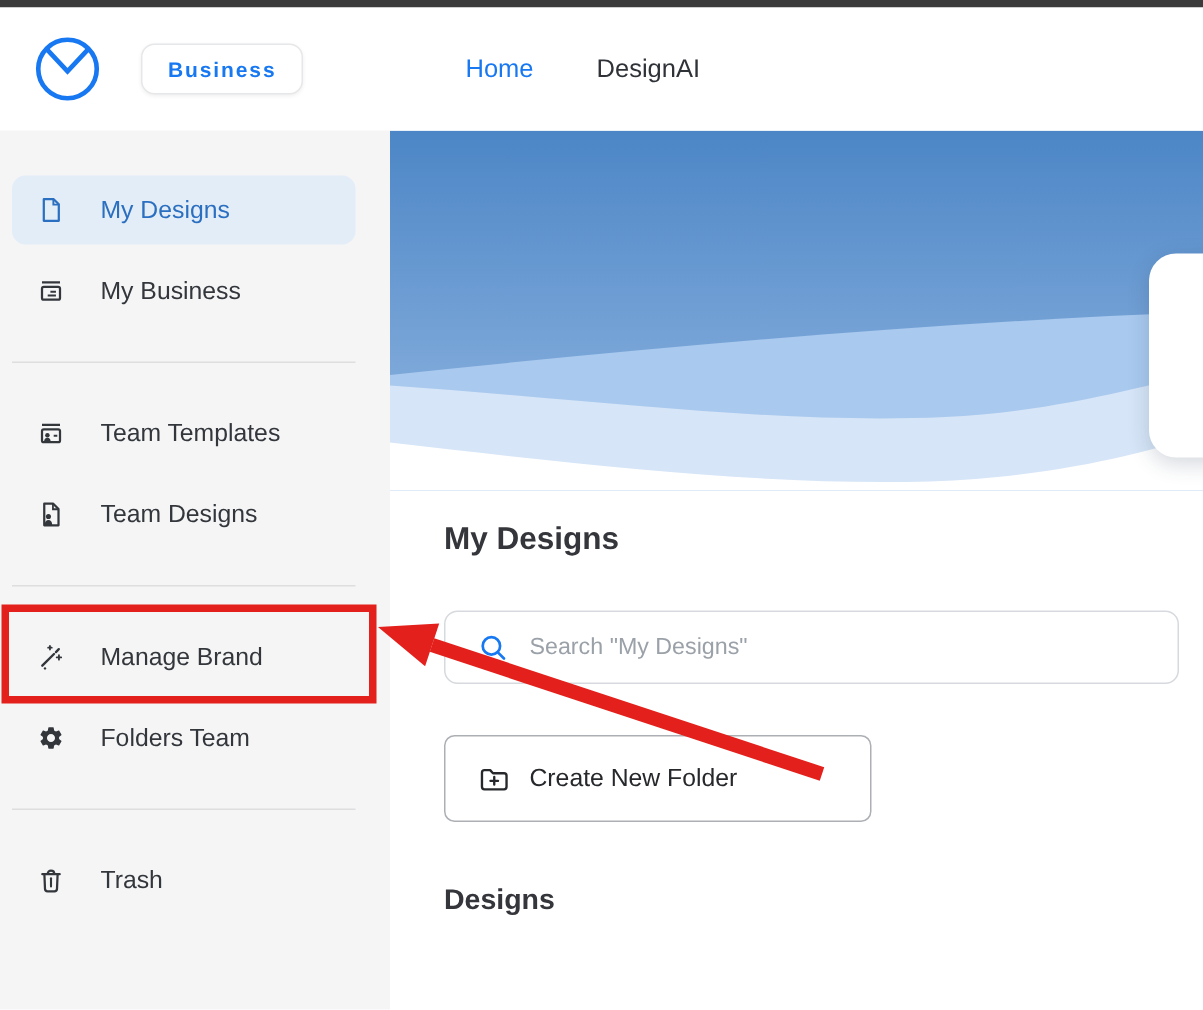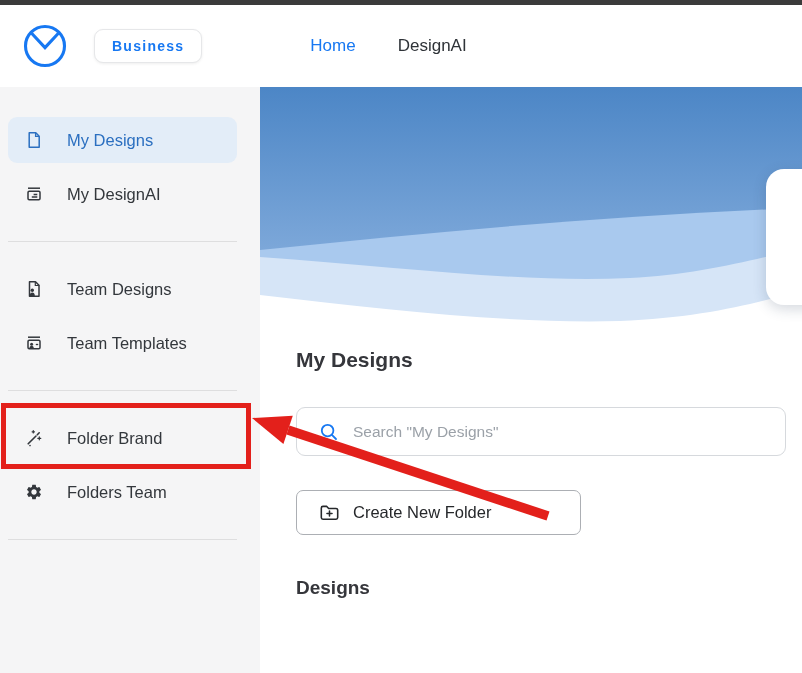--- a/index.html
+++ b/index.html
@@ -32,21 +32,21 @@
   .promo-card { position:absolute; left:506px; top:82px; width:80px; height:136px;
     background:#fff; border-radius:18px; box-shadow:0 4px 14px rgba(40,60,90,.20); z-index:2; cursor:pointer; }
   .content { position:relative; z-index:1; padding:240px 0 0 36px; }
   .page-title { margin-top:21px; font-size:21px; font-weight:bold; color:#35363B; }
   .search-box { margin-top:35px; width:calc(100% - 16px); height:49px; border:1px solid #D6D9DD;
     border-radius:9px; background:#fff; display:flex; align-items:center; padding-left:22px; gap:14px; }
   .search-box input { border:none; outline:none; flex:1; font-size:15.5px; color:#3A3E45;
     font-family:inherit; background:transparent; }
   .search-box input::placeholder { color:#9BA1A8; }
   .section-title { margin-top:57px; font-size:19px; font-weight:bold; color:#35363B; }
-  .create-folder-btn { margin-top:34px; width:285px; height:45px; background:#fff;
+  .create-folder-btn { margin-top:34px; width:285px; height:58px; background:#fff;
     border:1px solid #ACAFB4; border-radius:7px; display:flex; align-items:center;
     padding-left:22px; gap:13px; font-size:16.5px; color:#26282B; cursor:pointer;
     font-family:inherit; }
   .designs-title { margin-top:42px; font-size:19px; font-weight:bold; color:#35363B; }
   
   .annot-overlay { position:absolute; left:0; top:0; width:802px; height:673px;
     z-index:50; pointer-events:none; }
 </style>
 </head>
 <body>
@@ -79,69 +79,78 @@
       </svg>
       <span>My Designs</span>
     </div>
 
     <div class="sidebar-item">
       <svg class="icn" viewBox="0 0 18 18">
         <path d="M3 3.2 H15" stroke="currentColor" stroke-width="1.5" fill="none"></path>
         <rect x="3" y="6.2" width="12" height="8.6" rx="1.2" fill="none" stroke="currentColor" stroke-width="1.5"></rect>
         <path d="M8.6 9.5 H12.3 M6.8 12 H12.3" stroke="currentColor" stroke-width="1.3" fill="none"></path>
       </svg>
-      <span>My DesignAI</span>
+      <span>My Business</span>
     </div>
 
     <div class="divider"></div>
-
-    <div class="sidebar-item">
-      <svg class="icn" viewBox="0 0 18 18">
-        <path d="M4.5 1.8 H10.5 L14 5.3 V16.2 H4.5 Z" fill="none" stroke="currentColor" stroke-width="1.5" stroke-linejoin="round"></path>
-        <path d="M10.3 2 V5.5 H14.2" fill="none" stroke="currentColor" stroke-width="1.2"></path>
-        <circle cx="7.3" cy="10.3" r="1.7" fill="currentColor"></circle>
-        <path d="M4.8 16 C4.8 13.6 5.9 12.6 7.3 12.6 C8.7 12.6 9.8 13.6 9.8 16 Z" fill="currentColor"></path>
-      </svg>
-      <span>Team Designs</span>
-    </div>
 
     <div class="sidebar-item">
       <svg class="icn" viewBox="0 0 18 18">
         <path d="M3 3.2 H15" stroke="currentColor" stroke-width="1.5" fill="none"></path>
         <rect x="3" y="6.2" width="12" height="8.6" rx="1.2" fill="none" stroke="currentColor" stroke-width="1.5"></rect>
         <circle cx="6.6" cy="10.2" r="1.5" fill="currentColor"></circle>
         <path d="M4.4 14.6 C4.4 12.6 5.3 11.8 6.6 11.8 C7.9 11.8 8.8 12.6 8.8 14.6 Z" fill="currentColor"></path>
         <path d="M10.8 10.5 H13.2" stroke="currentColor" stroke-width="1.3" fill="none"></path>
       </svg>
       <span>Team Templates</span>
+    </div>
+
+    <div class="sidebar-item">
+      <svg class="icn" viewBox="0 0 18 18">
+        <path d="M4.5 1.8 H10.5 L14 5.3 V16.2 H4.5 Z" fill="none" stroke="currentColor" stroke-width="1.5" stroke-linejoin="round"></path>
+        <path d="M10.3 2 V5.5 H14.2" fill="none" stroke="currentColor" stroke-width="1.2"></path>
+        <circle cx="7.3" cy="10.3" r="1.7" fill="currentColor"></circle>
+        <path d="M4.8 16 C4.8 13.6 5.9 12.6 7.3 12.6 C8.7 12.6 9.8 13.6 9.8 16 Z" fill="currentColor"></path>
+      </svg>
+      <span>Team Designs</span>
     </div>
 
     <div class="divider"></div>
 
     <div class="sidebar-item">
       <div class="red-box"></div>
       <svg class="icn" viewBox="0 0 18 18">
         <path d="M3.2 14.8 L11 7" stroke="currentColor" stroke-width="1.6" fill="none" stroke-linecap="round"></path>
         <path d="M12.3 5.7 L14.2 3.8" stroke="currentColor" stroke-width="1.6" fill="none" stroke-linecap="round"></path>
         <path d="M14.3 7.8 V10.8 M12.8 9.3 H15.8" stroke="currentColor" stroke-width="1.2" fill="none" stroke-linecap="round"></path>
         <path d="M8.3 1.6 V4 M7.1 2.8 H9.5" stroke="currentColor" stroke-width="1.2" fill="none" stroke-linecap="round"></path>
         <circle cx="5" cy="16.6" r="0.8" fill="currentColor"></circle>
       </svg>
-      <span>Folder Brand</span>
+      <span>Manage Brand</span>
     </div>
 
     <div class="sidebar-item">
       <svg class="icn" viewBox="0 0 18 18">
         <path transform="scale(0.75)" fill="currentColor" fill-rule="evenodd" d="M19.14 12.94c.04-.3.06-.61.06-.94 0-.32-.02-.64-.07-.94l2.03-1.58c.18-.14.23-.41.12-.61l-1.92-3.32c-.12-.22-.37-.29-.59-.22l-2.39.96c-.5-.38-1.03-.7-1.62-.94l-.36-2.54c-.04-.24-.24-.41-.48-.41h-3.84c-.24 0-.43.17-.47.41l-.36 2.54c-.59.24-1.13.57-1.62.94l-2.39-.96c-.22-.08-.47 0-.59.22L2.74 8.87c-.12.21-.08.47.12.61l2.03 1.58c-.05.3-.09.63-.09.94s.02.64.07.94l-2.03 1.58c-.18.14-.23.41-.12.61l1.92 3.32c.12.22.37.29.59.22l2.39-.96c.5.38 1.03.7 1.62.94l.36 2.54c.05.24.24.41.48.41h3.84c.24 0 .44-.17.47-.41l.36-2.54c.59-.24 1.13-.56 1.62-.94l2.39.96c.22.08.47 0 .59-.22l1.92-3.32c.12-.22.07-.47-.12-.61l-2.01-1.58zM12 15.6c-1.98 0-3.6-1.62-3.6-3.6s1.62-3.6 3.6-3.6 3.6 1.62 3.6 3.6-1.62 3.6-3.6 3.6z"></path>
       </svg>
       <span>Folders Team</span>
     </div>
 
     <div class="divider"></div>
 
+    <div class="sidebar-item">
+      <svg class="icn" viewBox="0 0 18 18">
+        <path d="M3.2 4.8 H14.8" stroke="currentColor" stroke-width="1.5" fill="none" stroke-linecap="round"></path>
+        <path d="M6.8 4.6 C6.8 3.2 7.7 2.4 9 2.4 C10.3 2.4 11.2 3.2 11.2 4.6" stroke="currentColor" stroke-width="1.5" fill="none"></path>
+        <path d="M4.6 4.9 L5 14.6 C5.05 15.5 5.8 16.2 6.7 16.2 H11.3 C12.2 16.2 12.95 15.5 13 14.6 L13.4 4.9" stroke="currentColor" stroke-width="1.5" fill="none" stroke-linejoin="round"></path>
+        <path d="M9 7.5 V13" stroke="currentColor" stroke-width="1.4" fill="none" stroke-linecap="round"></path>
+      </svg>
+      <span>Trash</span>
+    </div>
   </div>
 
   <div class="main">
     <svg class="banner" viewBox="0 0 542 240" preserveAspectRatio="none">
       <defs>
           <linearGradient id="bnr" x1="0" y1="0" x2="0" y2="1">
         <stop offset="0" stop-color="#4C86C6"></stop>
             <stop offset="1" stop-color="#93B7E2"></stop>
       </linearGradient>
         </defs>

